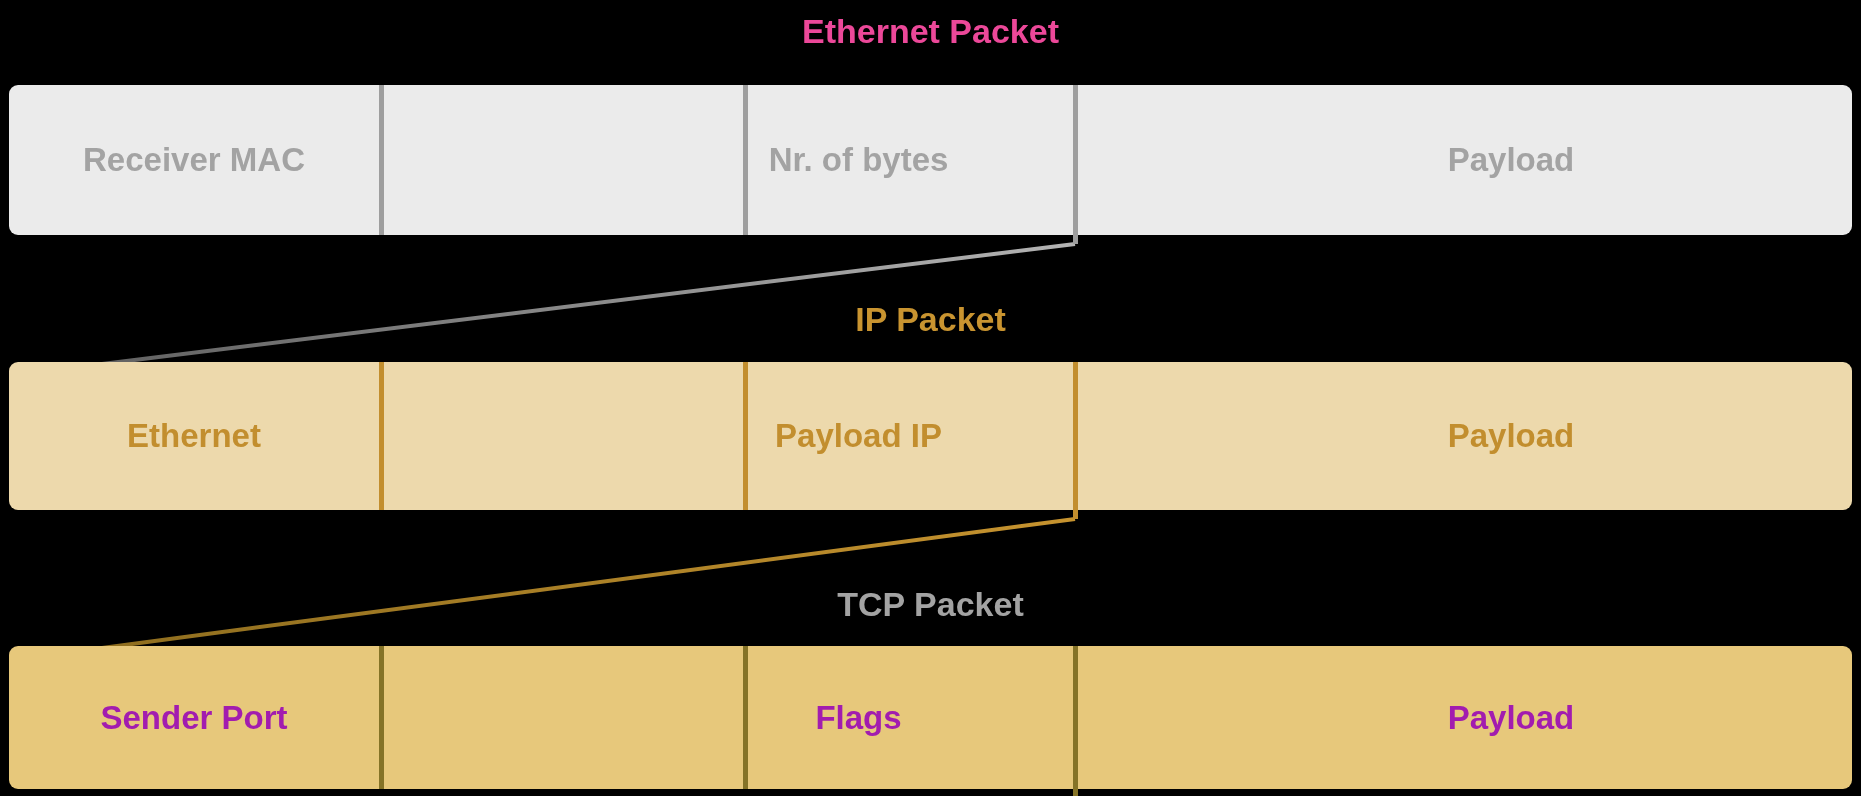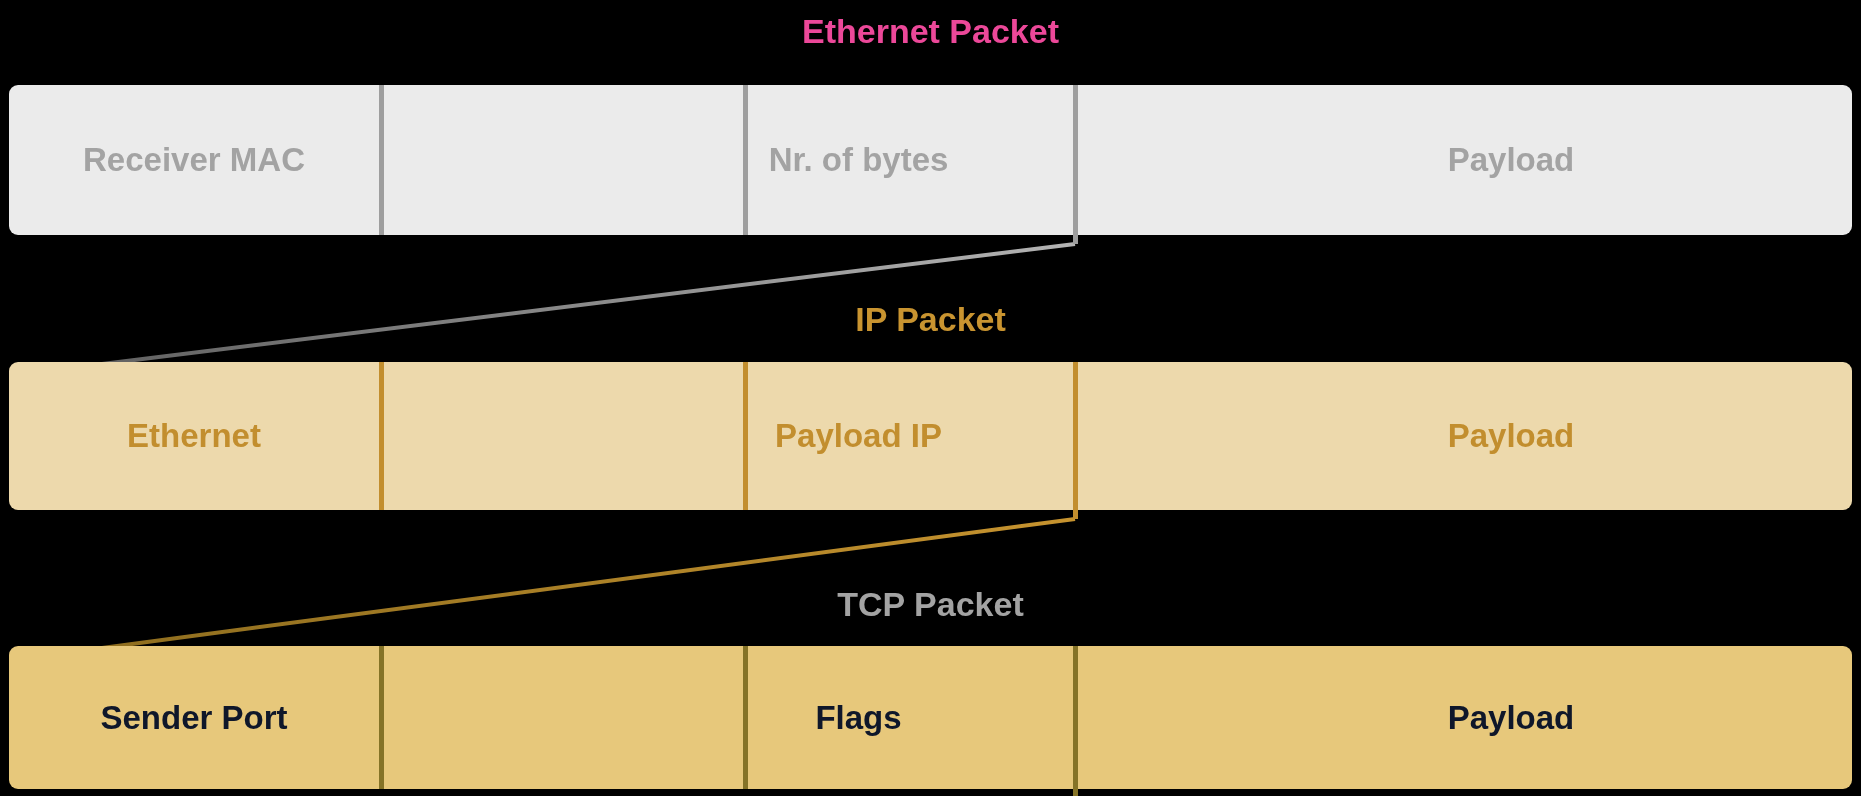--- a/index.html
+++ b/index.html
@@ -53,21 +53,21 @@
     height: 100%;
     display: flex;
     align-items: center;
     justify-content: center;
     font-size: 33px;
     font-weight: 700;
     white-space: nowrap;
   }
   .bar0 .seg { color: #a3a3a3; }
   .bar1 .seg { color: #c28e2e; }
-  .bar2 .seg { color: #0f172a; }
+  .bar2 .seg { color: #a21caf; }
 
   .s0 { left: 0;      width: 370px; }
   .s1 { left: 375px;  width: 359px; }
   .s2 { left: 704px;  width: 291px; }
   .s3 { left: 1115px; width: 774px; }
 
   .divider {
     position: absolute;
     top: 0;
     width: 5px;

